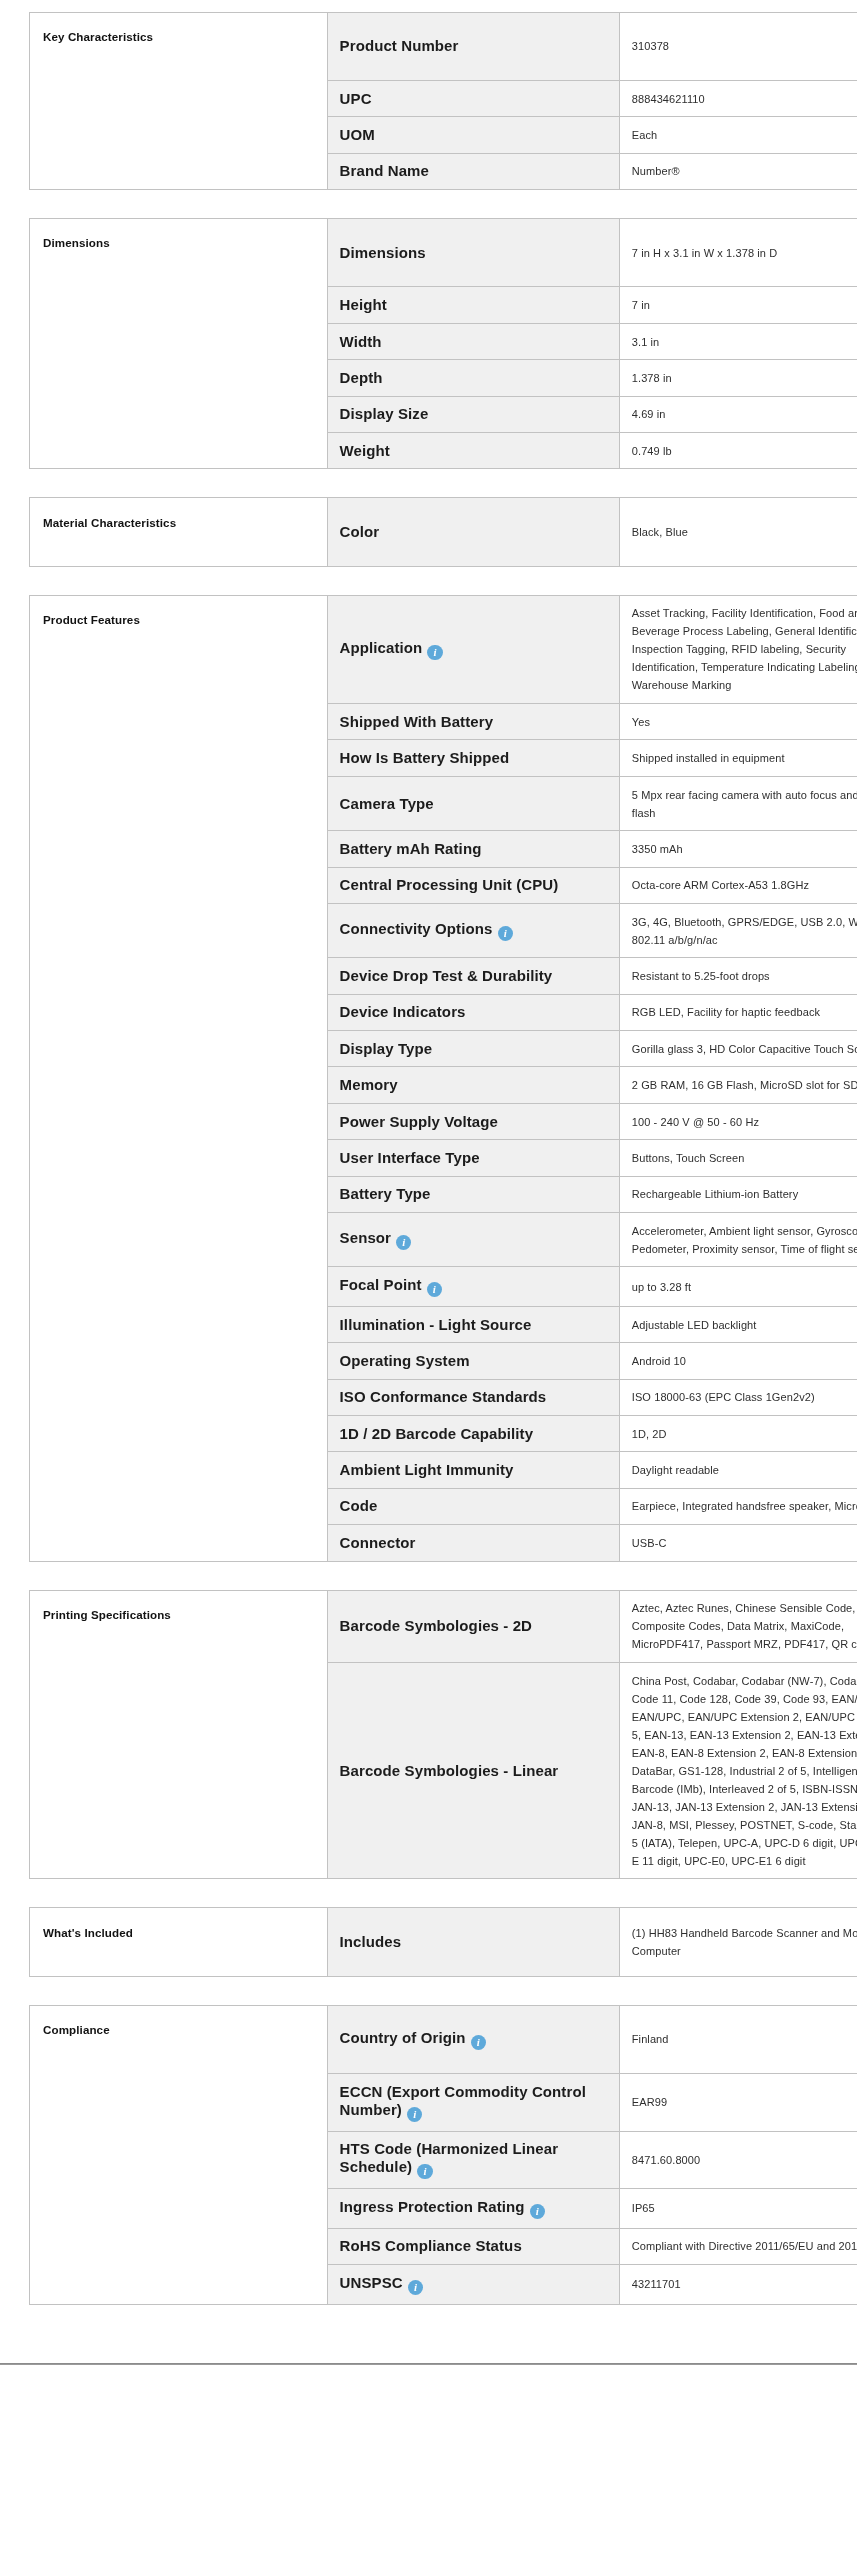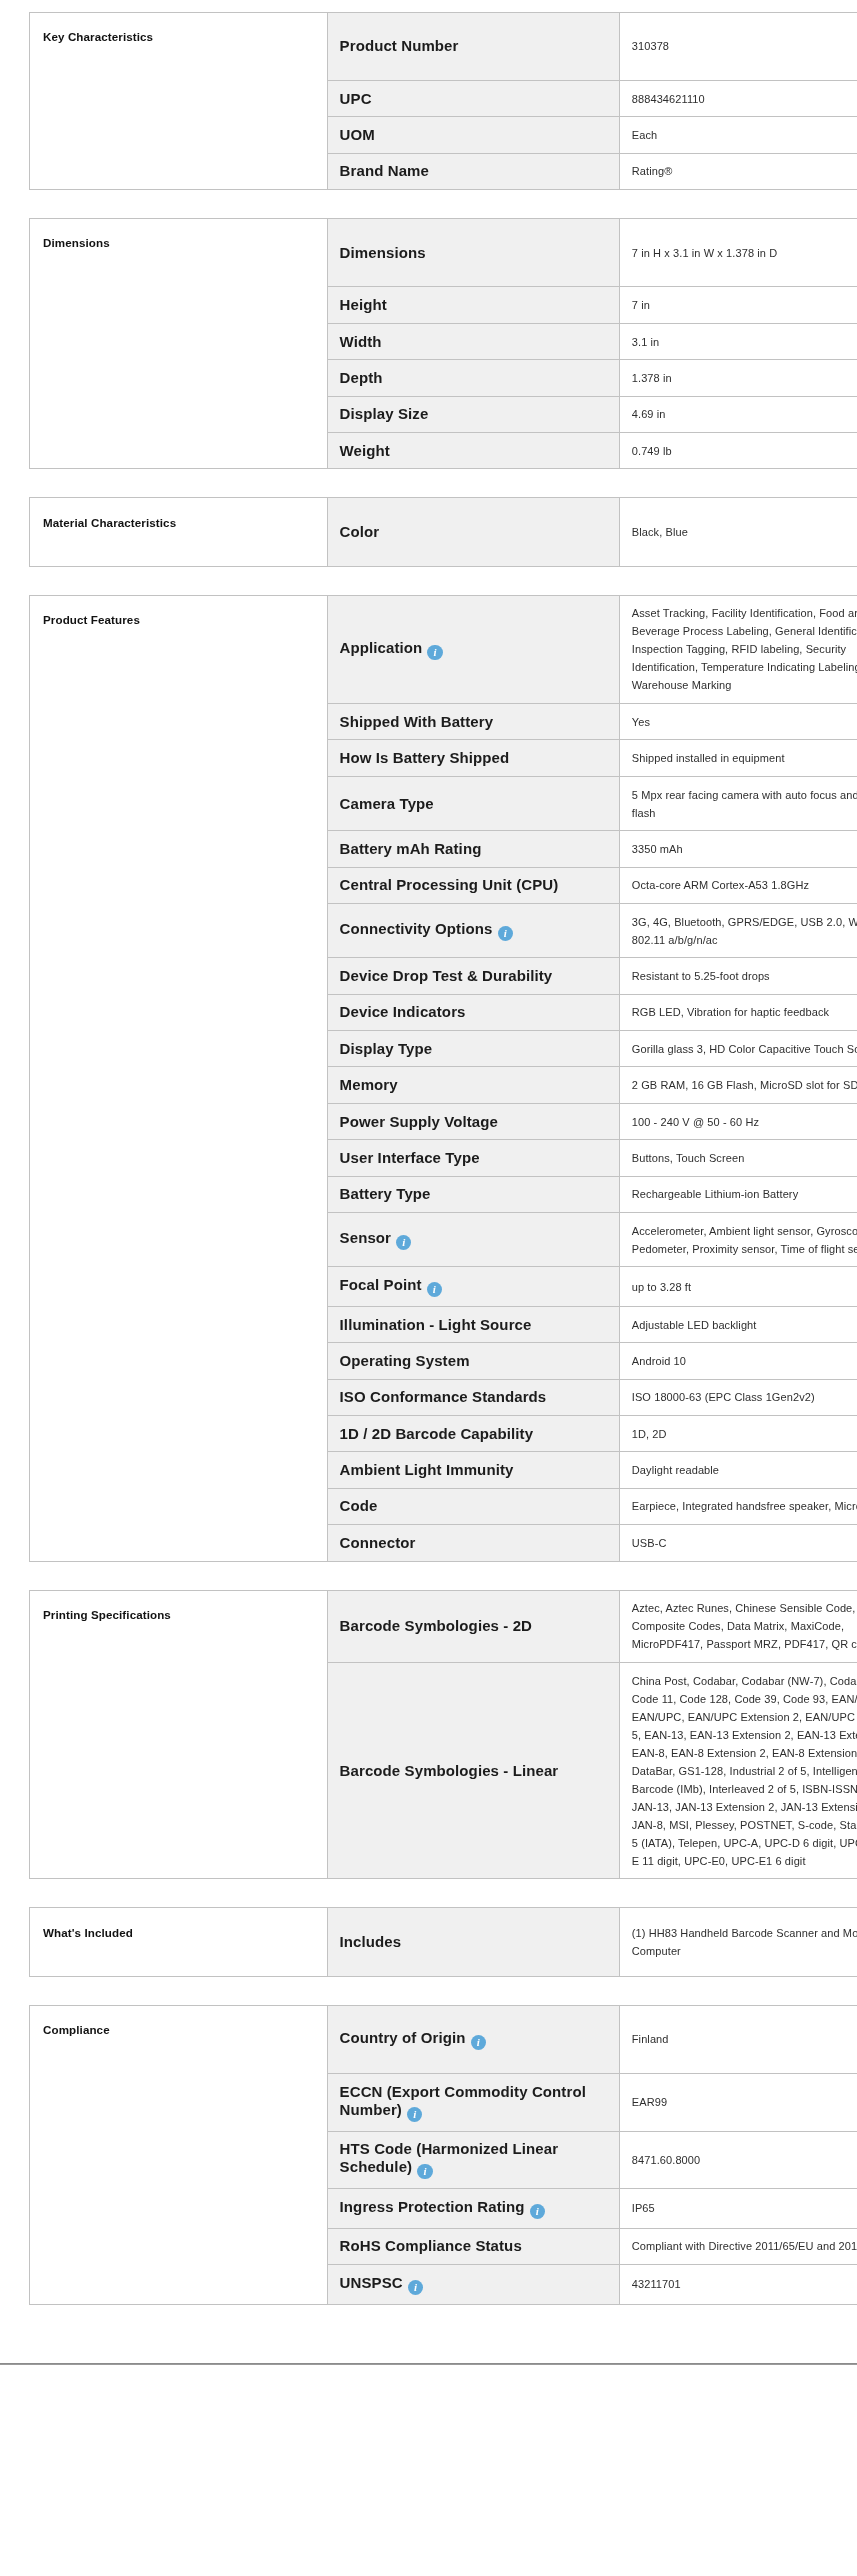--- a/index.html
+++ b/index.html
@@ -107,21 +107,21 @@
         <tr>
           <td class="label-cell" style="width: 268px;"><span class="label-text">UPC</span></td>
           <td class="value-cell" style="width: 278px;"><span class="value-text">888434621110</span></td>
         </tr>
         <tr>
           <td class="label-cell" style="width: 268px;"><span class="label-text">UOM</span></td>
           <td class="value-cell" style="width: 278px;"><span class="value-text">Each</span></td>
         </tr>
         <tr>
           <td class="label-cell" style="width: 268px;"><span class="label-text">Brand Name</span></td>
-          <td class="value-cell" style="width: 278px;"><span class="value-text">Rating®</span></td>
+          <td class="value-cell" style="width: 278px;"><span class="value-text">Number®</span></td>
         </tr>
       </tbody>
     </table>
     <table class="spec-table">
       <tbody>
         <tr class="first-row">
           <td class="section-cell" rowspan="6" style="width: 271px;"><span class="section-title">Dimensions</span></td>
           <td class="label-cell" style="width: 268px;"><span class="label-text">Dimensions</span></td>
           <td class="value-cell" style="width: 278px;"><span class="value-text">7 in H x 3.1 in W x 1.378 in D</span></td>
         </tr>
@@ -186,21 +186,21 @@
         <tr>
           <td class="label-cell" style="width: 268px;"><span class="label-text">Connectivity Options</span><span class="info-icon">i</span></td>
           <td class="value-cell" style="width: 278px;"><span class="value-text">3G, 4G, Bluetooth, GPRS/EDGE, USB 2.0, Wireless 802.11 a/b/g/n/ac</span></td>
         </tr>
         <tr>
           <td class="label-cell" style="width: 268px;"><span class="label-text">Device Drop Test &amp; Durability</span></td>
           <td class="value-cell" style="width: 278px;"><span class="value-text">Resistant to 5.25-foot drops</span></td>
         </tr>
         <tr>
           <td class="label-cell" style="width: 268px;"><span class="label-text">Device Indicators</span></td>
-          <td class="value-cell" style="width: 278px;"><span class="value-text">RGB LED, Vibration for haptic feedback</span></td>
+          <td class="value-cell" style="width: 278px;"><span class="value-text">RGB LED, Facility for haptic feedback</span></td>
         </tr>
         <tr>
           <td class="label-cell" style="width: 268px;"><span class="label-text">Display Type</span></td>
           <td class="value-cell" style="width: 278px;"><span class="value-text">Gorilla glass 3, HD Color Capacitive Touch Screen</span></td>
         </tr>
         <tr>
           <td class="label-cell" style="width: 268px;"><span class="label-text">Memory</span></td>
           <td class="value-cell" style="width: 278px;"><span class="value-text">2 GB RAM, 16 GB Flash, MicroSD slot for SDXC cards</span></td>
         </tr>
         <tr>

